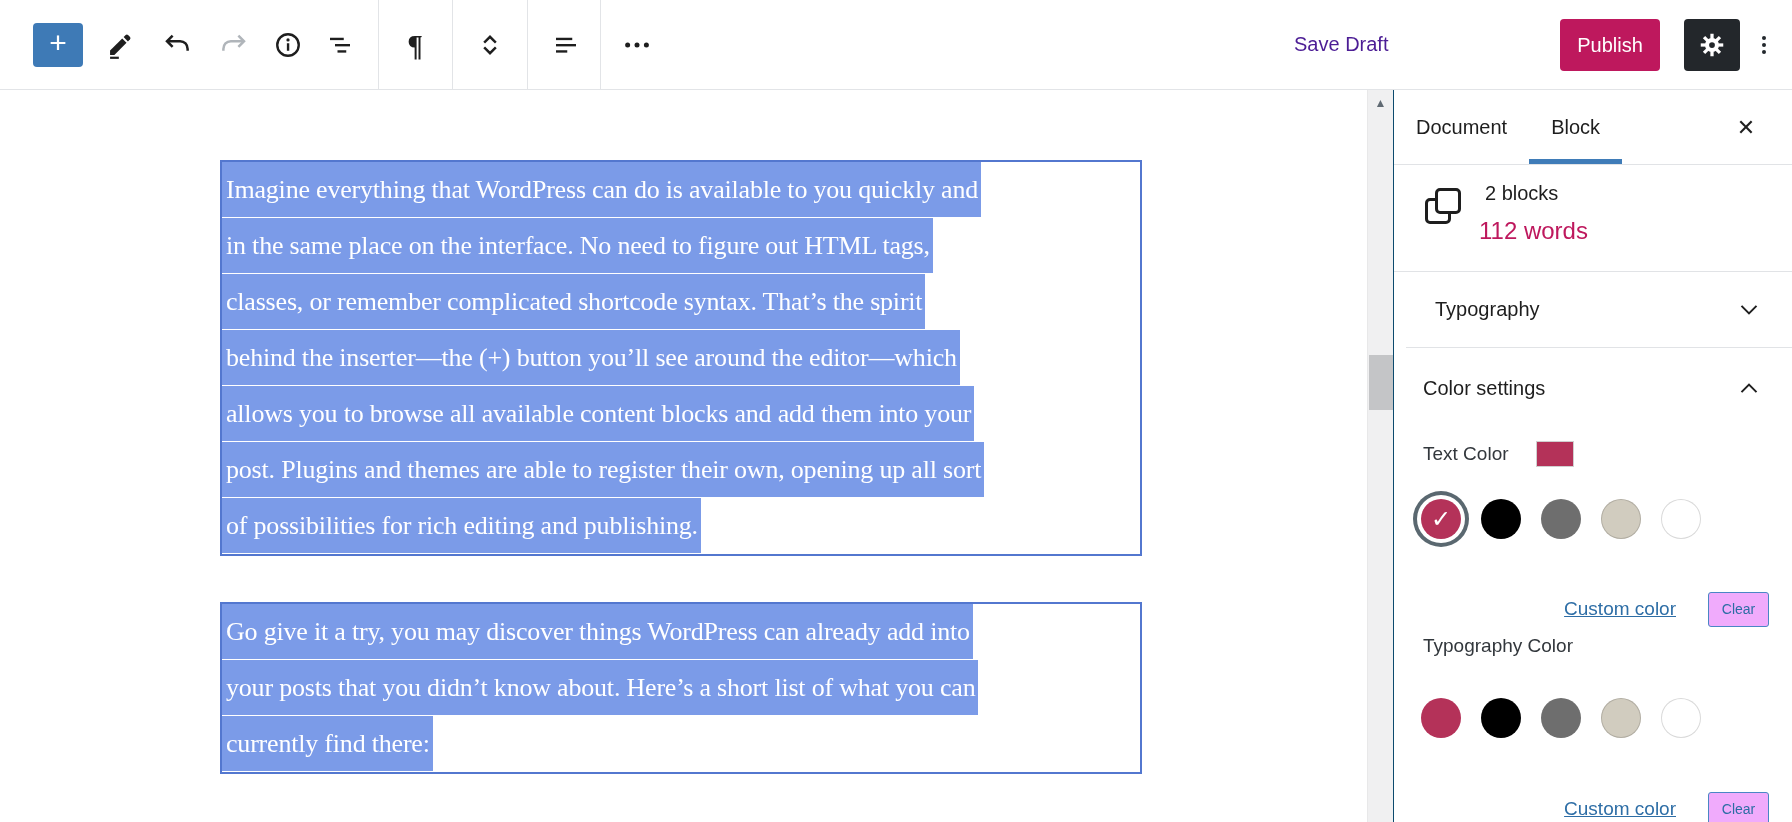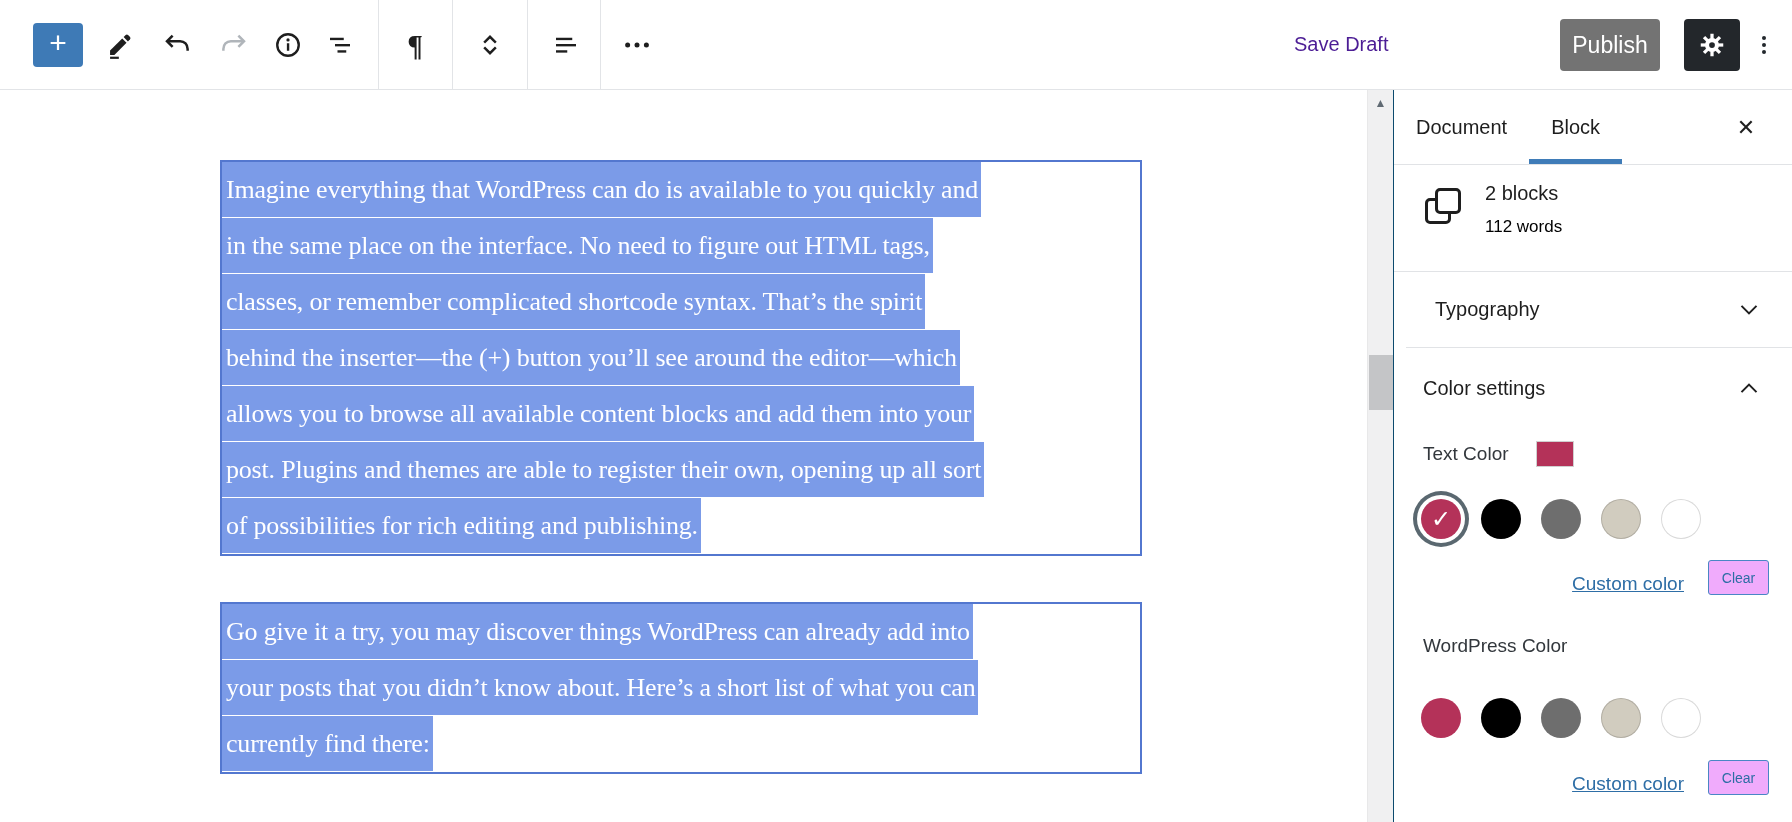--- a/index.html
+++ b/index.html
@@ -10,21 +10,21 @@
   
   .header { position:absolute; left:0; top:0; width:1792px; height:90px; background:#fff; border-bottom:1px solid #e2e4e7; z-index:5; }
   .h-item { position:absolute; top:50%; transform:translateY(-50%); display:flex; align-items:center; justify-content:center; }
   .inserter { left:33px; width:50px; height:44px; background:#3e7ab6; border-radius:4px; color:#fff; font-size:30px; font-weight:400; cursor:pointer; }
   .inserter span { margin-top:-3px; }
   .icon-btn { width:40px; height:40px; }
   .sep { position:absolute; top:0; width:1px; height:89px; background:#e2e4e7; }
   .para-glyph { font-family:"Liberation Serif","DejaVu Serif",serif; font-size:29px; font-weight:700; color:#1e1e1e; }
   .save-draft { position:absolute; left:1278px; top:0; height:89px; display:flex; align-items:center; font-size:20px; color:#4c1d95; cursor:pointer;margin-left:16px; }
   .preview-wrap { position:absolute; left:1423px; top:0; height:89px; display:flex; align-items:center; gap:14px; font-size:20px; color:#23282d; cursor:pointer; }
-  .publish-btn { position:absolute; left:1560px; top:19px; width:100px; height:52px; background:#737373; border:none; border-radius:4px; color:#fff; font-size:23px; font-family:inherit; cursor:pointer; }
+  .publish-btn { position:absolute; left:1560px; top:19px; width:100px; height:52px; background:#be185d; border:none; border-radius:4px; color:#fff; font-size:20px; font-family:inherit; cursor:pointer; }
   .gear-btn { position:absolute; left:1684px; top:19px; width:56px; height:52px; background:#23272b; border-radius:4px; display:flex; align-items:center; justify-content:center; cursor:pointer; }
   .kebab { position:absolute; left:1750px; top:0; height:89px; width:28px; display:flex; align-items:center; justify-content:center; cursor:pointer; }
 
   
   .canvas { position:absolute; left:0; top:90px; width:1367px; height:732px; background:#fff; overflow:hidden;padding-left:28px; }
   .block { position:absolute; left:220px; width:922px; border:2px solid #5377cf; background:#fff; padding:0 0; }
   .block-1 { top:70px; }
   .block-2 { top:512px; }
   .line { height:56px; line-height:56px; white-space:nowrap; overflow:hidden; font-family:"Liberation Serif","DejaVu Serif",serif; font-size:26px; letter-spacing:-0.2px; }
   .line .hl { background:#7b9be8; color:#ffffff; padding:13px 3px 13px 4px; }
@@ -39,21 +39,21 @@
   .tabs-row { position:absolute; left:0; top:0; width:100%; height:75px; border-bottom:1px solid #e1e3e6; display:flex; }
   .tab { position:relative; height:100%; padding:0 22px; display:flex; align-items:center; font-size:20px; font-weight:500; color:#1e1e1e; cursor:pointer; }
   .tab.active::after { content:""; position:absolute; left:0; right:0; bottom:0; height:5px; background:#3f7cb8; }
   .close-x { position:absolute; right:26px; top:0; height:75px; width:40px; display:flex; align-items:center; justify-content:center; font-size:22px; color:#1e1e1e; cursor:pointer; }
 
   .info-row { position:absolute; left:0; top:75px; width:100%; height:107px; border-bottom:1px solid #e1e3e6; }
   .blocks-icon { position:absolute; left:31px; top:23px; width:36px; height:36px; }
   .blocks-icon .back { position:absolute; left:0; bottom:0; width:26px; height:26px; border:3px solid #1e1e1e; border-radius:5px; }
   .blocks-icon .front { position:absolute; right:0; top:0; width:26px; height:26px; border:3px solid #1e1e1e; border-radius:5px; background:#fff; }
   .info-blocks { position:absolute; left:91px; top:17px; font-size:20px; color:#1e1e1e; }
-  .info-words { position:absolute; left:91px; top:52px; font-size:17px; color:#000000; }
+  .info-words { position:absolute; left:85px; top:52px; font-size:24px; color:#be185d; }
 
   .panel-row { position:absolute; left:0; width:100%;padding-left:12px; }
   .panel-header { height:76px; border-bottom:1px solid #e1e3e6; display:flex; align-items:center; cursor:pointer; }
   .panel-title { margin-left:29px; font-size:20px; font-weight:500; color:#1e1e1e; }
   .panel-chevron { position:absolute; right:33px; display:flex; }
   .typography-row { top:182px; }
   .cs-header { position:absolute; left:0; top:281px; width:100%; height:34px; display:flex; align-items:center; cursor:pointer; }
   .cs-title { margin-left:29px; font-size:20px; font-weight:500; color:#1e1e1e; }
 
   .tc-row { position:absolute; left:29px; top:342px; height:30px; display:flex; align-items:center;margin-top:7px; }
@@ -62,21 +62,21 @@
   .bg-label { position:absolute; left:29px; top:545px; font-size:19px; color:#32373c; }
 
   .palette-row { position:absolute; left:27px; display:flex; gap:20px; }
   .palette-1 { top:409px; }
   .palette-2 { top:608px; }
   .swatch-circle { position:relative; width:40px; height:40px; border-radius:50%; cursor:pointer; display:flex; align-items:center; justify-content:center; }
   .swatch-circle.bordered { box-shadow: inset 0 0 0 1px rgba(0,0,0,0.15); }
   .swatch-circle.selected { box-shadow: 0 0 0 4px #ffffff, 0 0 0 8px #5a6870; }
   .swatch-check { color:#fff; font-size:24px; font-weight:700; }
 
-  .custom-clear { position:absolute; right:23px; display:flex; align-items:flex-end; gap:24px; }
+  .custom-clear { position:absolute; right:23px; display:flex; align-items:center; gap:32px;margin-top:32px; }
   .cc-1 { top:469px; height:36px; }
   .cc-2 { top:669px; height:36px; }
   .custom-link { font-size:19px; color:#2e6ea6; text-decoration:underline; cursor:pointer; }
   .clear-btn { width:61px; height:35px; background:#f0abfc; border:1.5px solid #4a86c5; border-radius:3px; color:#2c6da4; font-size:14px; font-family:inherit; cursor:pointer; }
 
   svg { display:block; }
 </style>
 </head>
 <body>
 
@@ -262,21 +262,21 @@
         <div class="swatch-circle" style="background: rgb(110, 110, 110);"></div>
         <div class="swatch-circle bordered" style="background: rgb(209, 204, 191);"></div>
         <div class="swatch-circle bordered" style="background: rgb(255, 255, 255);"></div>
       </div>
 
     <div class="custom-clear cc-1">
       <span class="custom-link">Custom color</span>
       <button class="clear-btn">Clear</button>
     </div>
 
-    <div class="bg-label">WordPress Color</div>
+    <div class="bg-label">Typography Color</div>
 
     <div class="palette-row palette-2">
         <div class="swatch-circle" style="background: rgb(180, 50, 89);"></div>
         <div class="swatch-circle" style="background: rgb(0, 0, 0);"></div>
         <div class="swatch-circle" style="background: rgb(110, 110, 110);"></div>
         <div class="swatch-circle bordered" style="background: rgb(209, 204, 191);"></div>
         <div class="swatch-circle bordered" style="background: rgb(255, 255, 255);"></div>
       </div>
 
     <div class="custom-clear cc-2">

